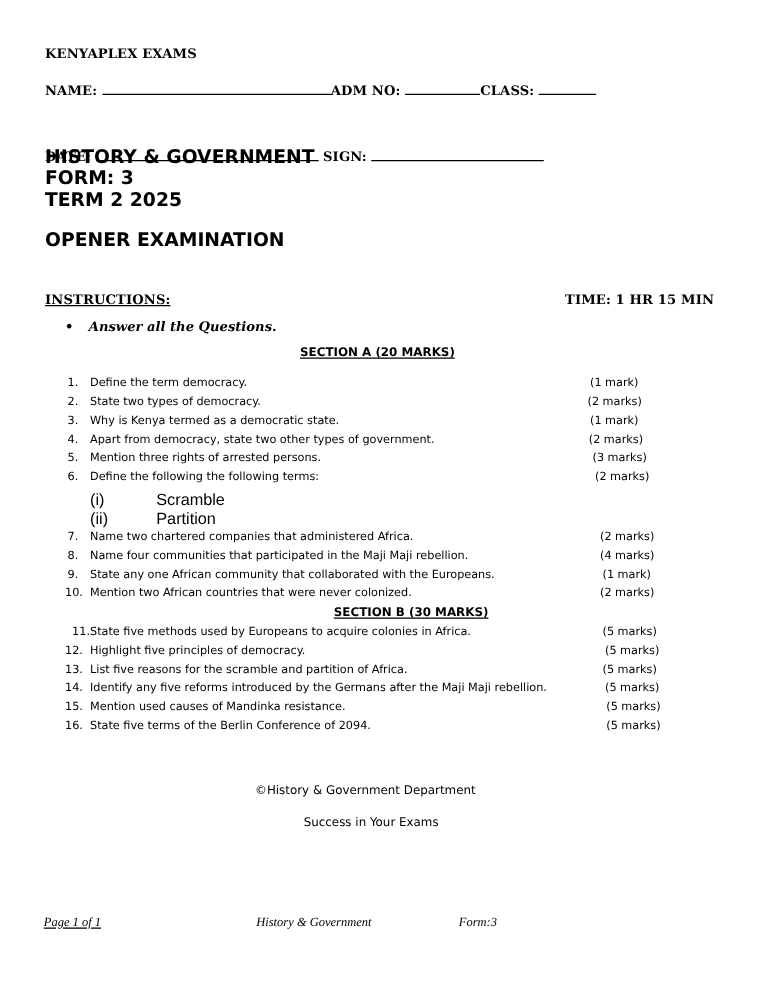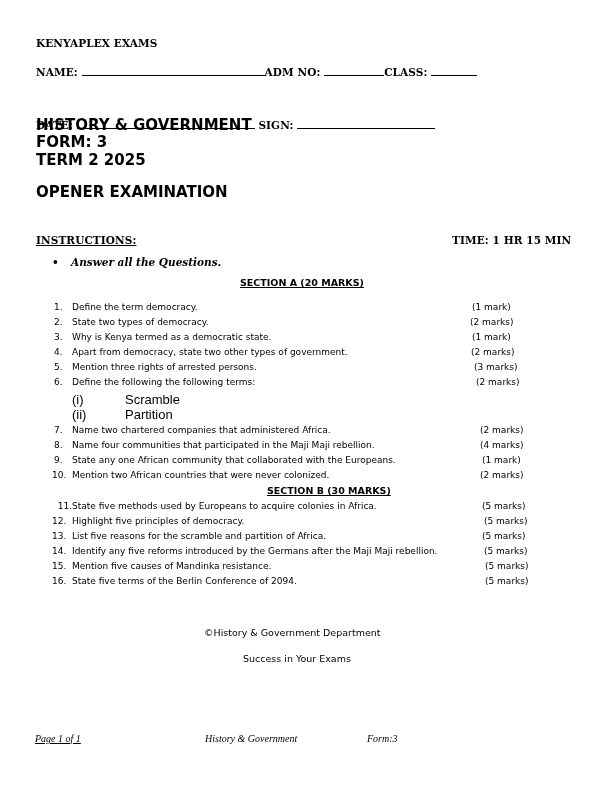--- a/index.html
+++ b/index.html
@@ -89,21 +89,21 @@
 
 <div class="abs q" style="left:52px; top:514px;"><span class="num" style="width:20px;">12.</span><span>Highlight five principles of democracy.</span></div>
 <div class="abs marks" style="left:484px; top:516px;">(5 marks)</div>
 
 <div class="abs q" style="left:52px; top:529px;"><span class="num" style="width:20px;">13.</span><span>List five reasons for the scramble and partition of Africa.</span></div>
 <div class="abs marks" style="left:482px; top:531px;">(5 marks)</div>
 
 <div class="abs q" style="left:52px; top:544px;"><span class="num" style="width:20px;">14.</span><span>Identify any five reforms introduced by the Germans after the Maji Maji rebellion.</span></div>
 <div class="abs marks" style="left:484px; top:546px;">(5 marks)</div>
 
-<div class="abs q" style="left:52px; top:559px;"><span class="num" style="width:20px;">15.</span><span>Mention five causes of Mandinka resistance.</span></div>
+<div class="abs q" style="left:52px; top:559px;"><span class="num" style="width:20px;">15.</span><span>Mention used causes of Mandinka resistance.</span></div>
 <div class="abs marks" style="left:485px; top:561px;">(5 marks)</div>
 
 <div class="abs q" style="left:52px; top:574px;"><span class="num" style="width:20px;">16.</span><span>State five terms of the Berlin Conference of 2094.</span></div>
 <div class="abs marks" style="left:485px; top:576px;">(5 marks)</div>
 
 <div class="abs footer-c" style="left:204px; top:627px;">©History &amp; Government Department</div>
 <div class="abs footer-c" style="left:243px; top:653px;">Success in Your Exams</div>
 
 <div class="abs pagefoot" style="left:35px; top:733px;text-decoration:underline;">Page 1 of 1</div>
 <div class="abs pagefoot" style="left:205px; top:733px;">History &amp; Government</div>

